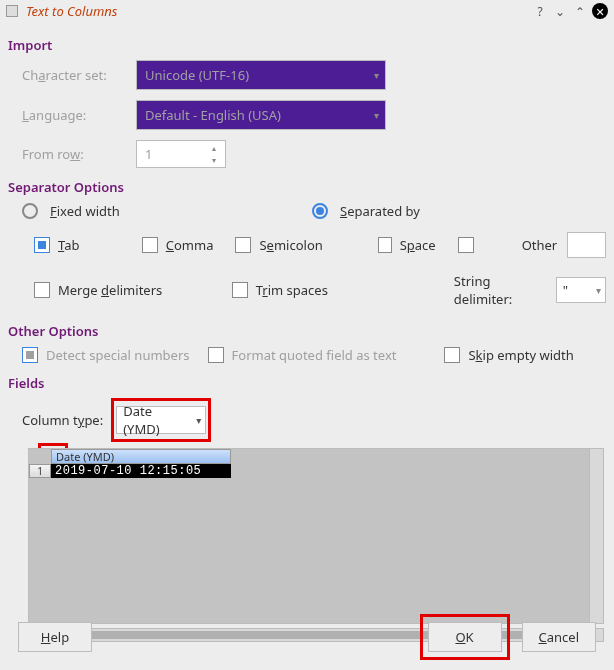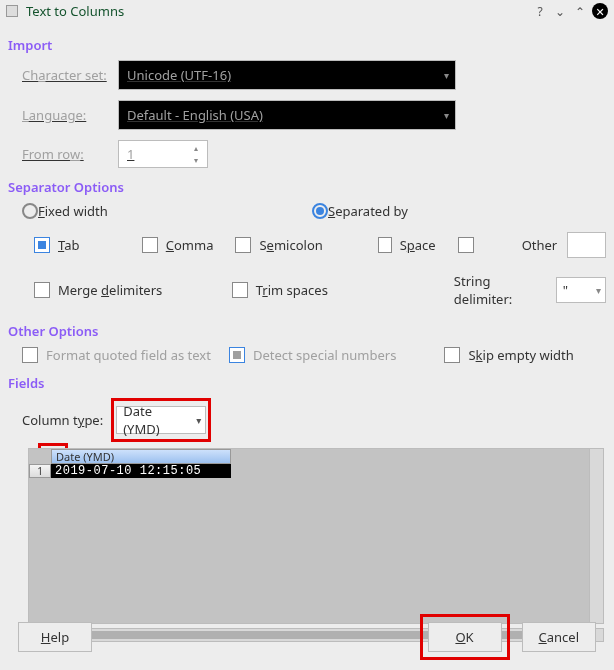--- a/index.html
+++ b/index.html
@@ -19,65 +19,64 @@
     align-items: center;
     padding: 0 6px;
     background: #ededed;
   }
   .titlebar .app-icon {
     width: 12px; height: 12px;
     border: 1px solid #999;
     margin-right: 8px;
     background: #ddd;
   }
-  .titlebar .title { flex: 1; color: #14532d; }
+  .titlebar .title { flex: 1; color: #c2410c; font-style: italic; }
   .titlebar .ctrl {
     width: 16px; height: 16px;
     margin-left: 4px;
     display: flex; align-items: center; justify-content: center;
     font-size: 12px;
     color: #555;
     cursor: default;
   }
   .titlebar .close-btn {
     width: 16px; height: 16px;
     border-radius: 50%;
     background: #000;
     color: #fff;
     font-size: 11px;
     display: flex; align-items: center; justify-content: center;
     margin-left: 4px;
   }
   .content { padding: 8px 8px 0 8px; }
   .section-title {
     font-weight: 600;
-    color: #8b5cf6;
+    color: #701a75;
     margin: 6px 0 6px 0;
   }
   .section-body { padding-left: 14px; }
   .form-row {
     display: flex;
     align-items: center;
     margin-bottom: 10px;
-    gap: 6px;
-    text-decoration: underline;
+    gap: 24px;
   }
   .form-label {
     width: 90px;
     color: #a0a0a0;
   }
   .form-label .hot { text-decoration: underline; }
   .enabled-label { color: #333; }
   .enabled-label .hot { text-decoration: underline; }
   .combo {
     position: relative;
-    width: 338px;
+    width: 250px;
     height: 30px;
     border: 1px solid #bcbcbc;
-    background: #000000;
+    background: #4c1d95;
     display: flex;
     align-items: center;
     padding: 0 22px 0 8px;
     color: #a0a0a0;
   }
   .combo .arrow {
     position: absolute; right: 6px; top: 50%; transform: translateY(-50%);
     font-size: 10px; color: #888;
   }
   .spinner {
@@ -99,21 +98,21 @@
     line-height: 12px; text-align: center;
   }
   .radio-row {
     display: flex;
     align-items: center;
     margin-bottom: 12px;
   }
   .radio-group {
     display: flex;
     align-items: center;
-    gap: 0;
+    gap: 12px;
   }
   .radio-outer {
     width: 16px; height: 16px;
     border: 2px solid #888;
     border-radius: 50%;
     display: flex; align-items: center; justify-content: center;
   }
   .radio-outer.selected { border-color: #3b84e0; }
   .radio-inner {
     width: 8px; height: 8px; border-radius: 50%;
@@ -390,28 +389,28 @@
       <div class="string-delim-combo">
         <span>"</span>
         <span class="arrow">▾</span>
       </div>
     </div>
   </div>
 
   <div class="section-title" style="margin-top:14px;">Other Options</div>
   <div class="other-options-row">
     <div class="check-row">
-      <div class="check"></div>
-      <span class="disabled"><span>F</span><span class="hot">o</span><span>rmat quoted field as text</span></span>
-    </div>
-    <div class="check-row">
       <div class="check checked">
           <div class="mark" style="background:#a0a0a0;"></div>
         </div>
       <span class="disabled"><span>Detect special </span><span class="hot">n</span><span>umbers</span></span>
+    </div>
+    <div class="check-row">
+      <div class="check"></div>
+      <span class="disabled"><span>F</span><span class="hot">o</span><span>rmat quoted field as text</span></span>
     </div>
     <div class="check-row" style="margin-left:30px;">
       <div class="check"></div>
       <span class="enabled-label"><span>S</span><span class="hot">k</span><span>ip empty width</span></span>
     </div>
   </div>
 
   <div class="section-title" style="margin-top:10px;">Fields</div>
   <div class="fields-row">
     <span class="enabled-label"><span>Column t</span><span class="hot">y</span><span>pe:</span></span>

